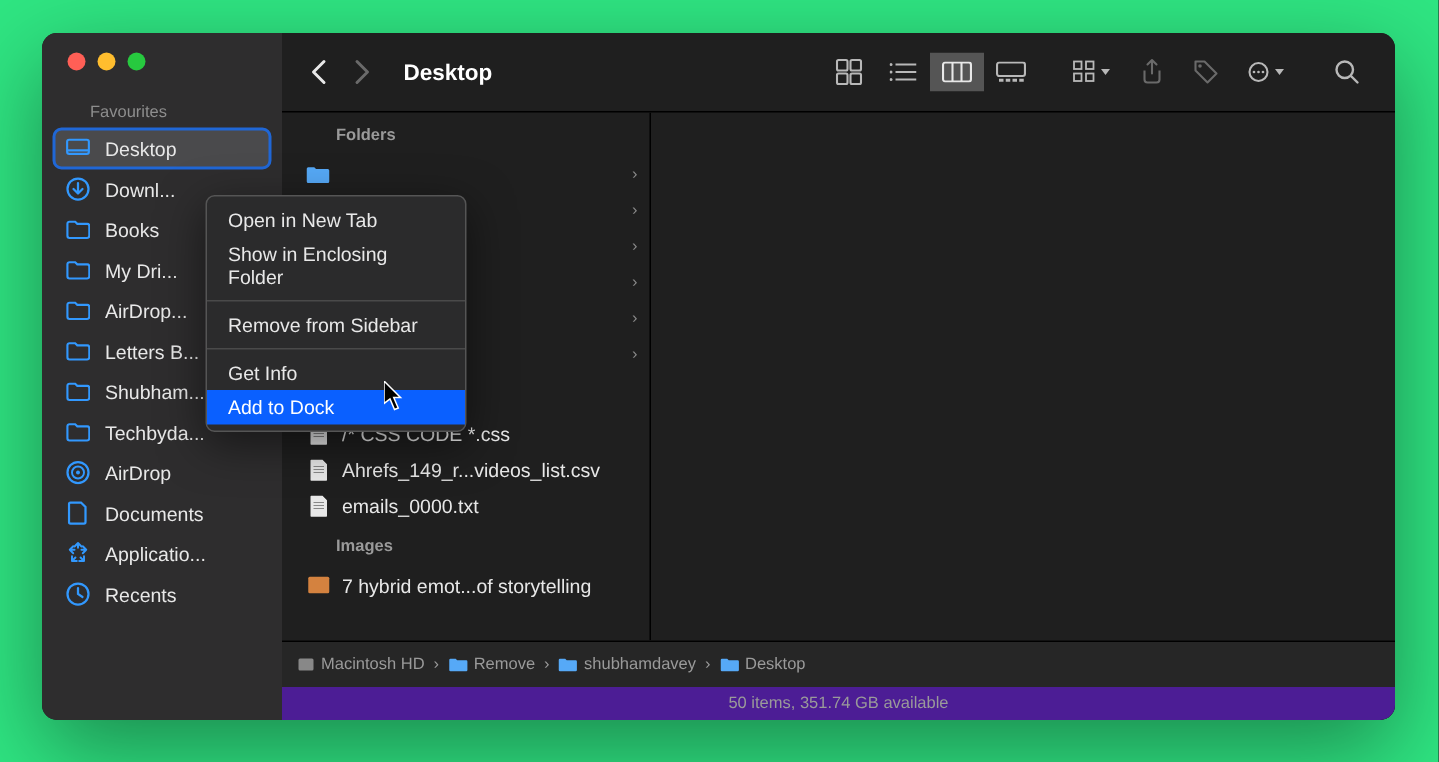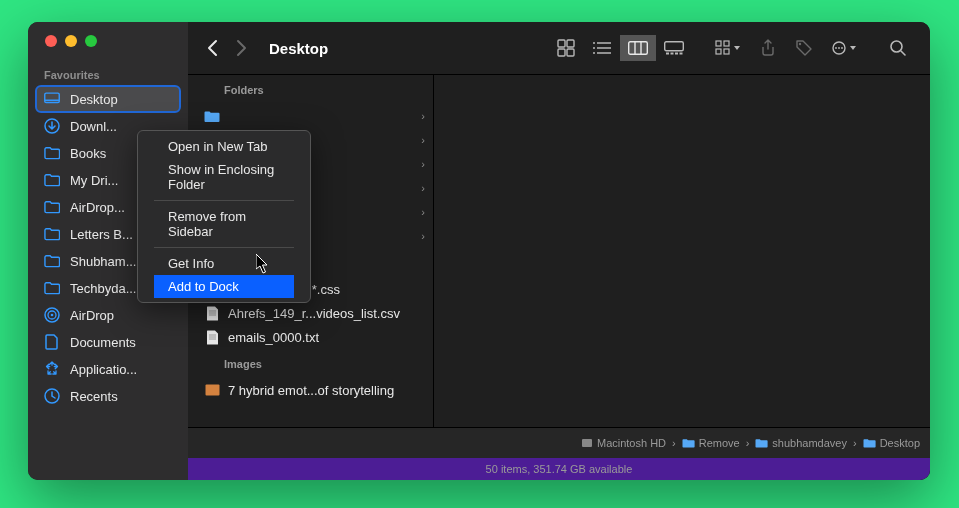--- a/index.html
+++ b/index.html
@@ -4,45 +4,45 @@
 <style>
 * { margin: 0; padding: 0; box-sizing: border-box; font-family: -apple-system, BlinkMacSystemFont, "Segoe UI", sans-serif; }
 body { background: #2fe582; width: 959px; height: 508px; overflow: hidden; padding: 22px 28px; }
 .window { width: 902px; height: 458px; background: #1e1e1e; border-radius: 10px; box-shadow: 0 20px 60px rgba(0,0,0,0.4); display: flex; overflow: hidden; position: relative; }
 .sidebar { width: 160px; background: #2e2d2e; display: flex; flex-direction: column; padding-top: 13px; }
 .traffic { display: flex; gap: 8px; padding-left: 17px; margin-bottom: 22px; }
 .dot { width: 12px; height: 12px; border-radius: 50%; }
 .dot.red { background: #ff5f56; }
 .dot.yellow { background: #ffbd2e; }
 .dot.green { background: #27c93f; }
-.favlabel { color: #8e8e8e; font-size: 11px; font-weight: 700; padding-left: 16px; margin-bottom: 5px; }
+.favlabel { color: #8e8e8e; font-size: 11px; font-weight: 400; padding-left: 32px; margin-bottom: 5px; }
 .favlist { display: flex; flex-direction: column; padding: 0 8px; gap: 1px; }
 .favitem { display: flex; align-items: center; gap: 10px; padding: 5px 8px; border-radius: 5px; color: #e8e8e8; font-size: 13px; cursor: default; white-space: nowrap; overflow: hidden; }
 .favitem.selected { background: #4a4a4c; outline: 2px solid #2067d6; outline-offset: -1px; }
 .favicon { width: 16px; height: 16px; flex-shrink: 0; display: flex; align-items: center; justify-content: center; }
 .main { flex: 1; background: #1f1f1f; display: flex; flex-direction: column; }
 .toolbar { height: 52px; display: flex; align-items: center; padding: 0 14px; gap: 6px; }
 .navbtns { display: flex; gap: 18px; align-items: center; margin-right: 16px; margin-left: 5px; }
 .title { color: #fff; font-size: 15px; font-weight: 600; flex: 1; }
 .toolicons { display: flex; align-items: center; gap: 0; }
 .toolbtn { width: 36px; height: 26px; display: flex; align-items: center; justify-content: center; border-radius: 5px; }
 .viewgroup { display: flex; border-radius: 5px; overflow: hidden; }
 .viewgroup .toolbtn { border-radius: 0; }
 .viewgroup .toolbtn.active { background: #555; }
 .toolspacer { width: 14px; }
 .content { flex: 1; overflow: auto; border-top: 1px solid #000; display: flex; }
 .listcol { width: 246px; border-right: 1px solid #000; display: flex; flex-direction: column; padding-top: 0; }
 .sectionhead { color: #9a9a9a; font-size: 11px; font-weight: 600; padding: 9px 0 8px 36px; }
 .folderrow { display: flex; align-items: center; padding: 4px 8px 4px 16px; color: #e8e8e8; font-size: 13px; gap: 8px; }
 .folderrow .chev { margin-left: auto; color: #8a8a8a; font-size: 11px; }
 .fileicon { width: 16px; height: 16px; flex-shrink: 0; display: flex; align-items: center; justify-content: center; }
-.pathbar { height: 24px; background: #262626; border-top: 1px solid #000; display: flex; align-items: center; padding: 15px 10px; gap: 6px; color: #9a9a9a; font-size: 11px; justify-content: flex-end; }
+.pathbar { height: 24px; background: #262626; border-top: 1px solid #000; display: flex; align-items: center; padding: 15px 10px; gap: 6px; color: #9a9a9a; font-size: 11px; }
 .pathseg { display: flex; align-items: center; gap: 4px; }
 .statusbar { height: 22px; background: #4c1d95; display: flex; align-items: center; justify-content: center; color: #9a9a9a; font-size: 11px; }
-.ctxmenu { position: absolute; left: 109px; top: 108px; width: 174px; background: #2b2b2c; border: 1px solid #555; border-radius: 6px; padding: 4px 16px; box-shadow: 0 8px 30px rgba(0,0,0,0.5); z-index: 100; }
+.ctxmenu { position: absolute; left: 109px; top: 108px; width: 174px; background: #2b2b2c; border: 1px solid #555; border-radius: 6px; padding: 4px 0; box-shadow: 0 8px 30px rgba(0,0,0,0.5); z-index: 100; }
 .ctxitem { padding: 4px 14px; color: #e8e8e8; font-size: 13px; cursor: default; }
 .ctxitem.hl { background: #0a60ff; color: #fff; }
 .ctxsep { height: 1px; background: #4a4a4a; margin: 4px 0; }
 .cursor { position: absolute; left: 228px; top: 232px; z-index: 200; }
 svg { display: block; }
 </style>
 </head>
 <body>
 
 <div class="window">

